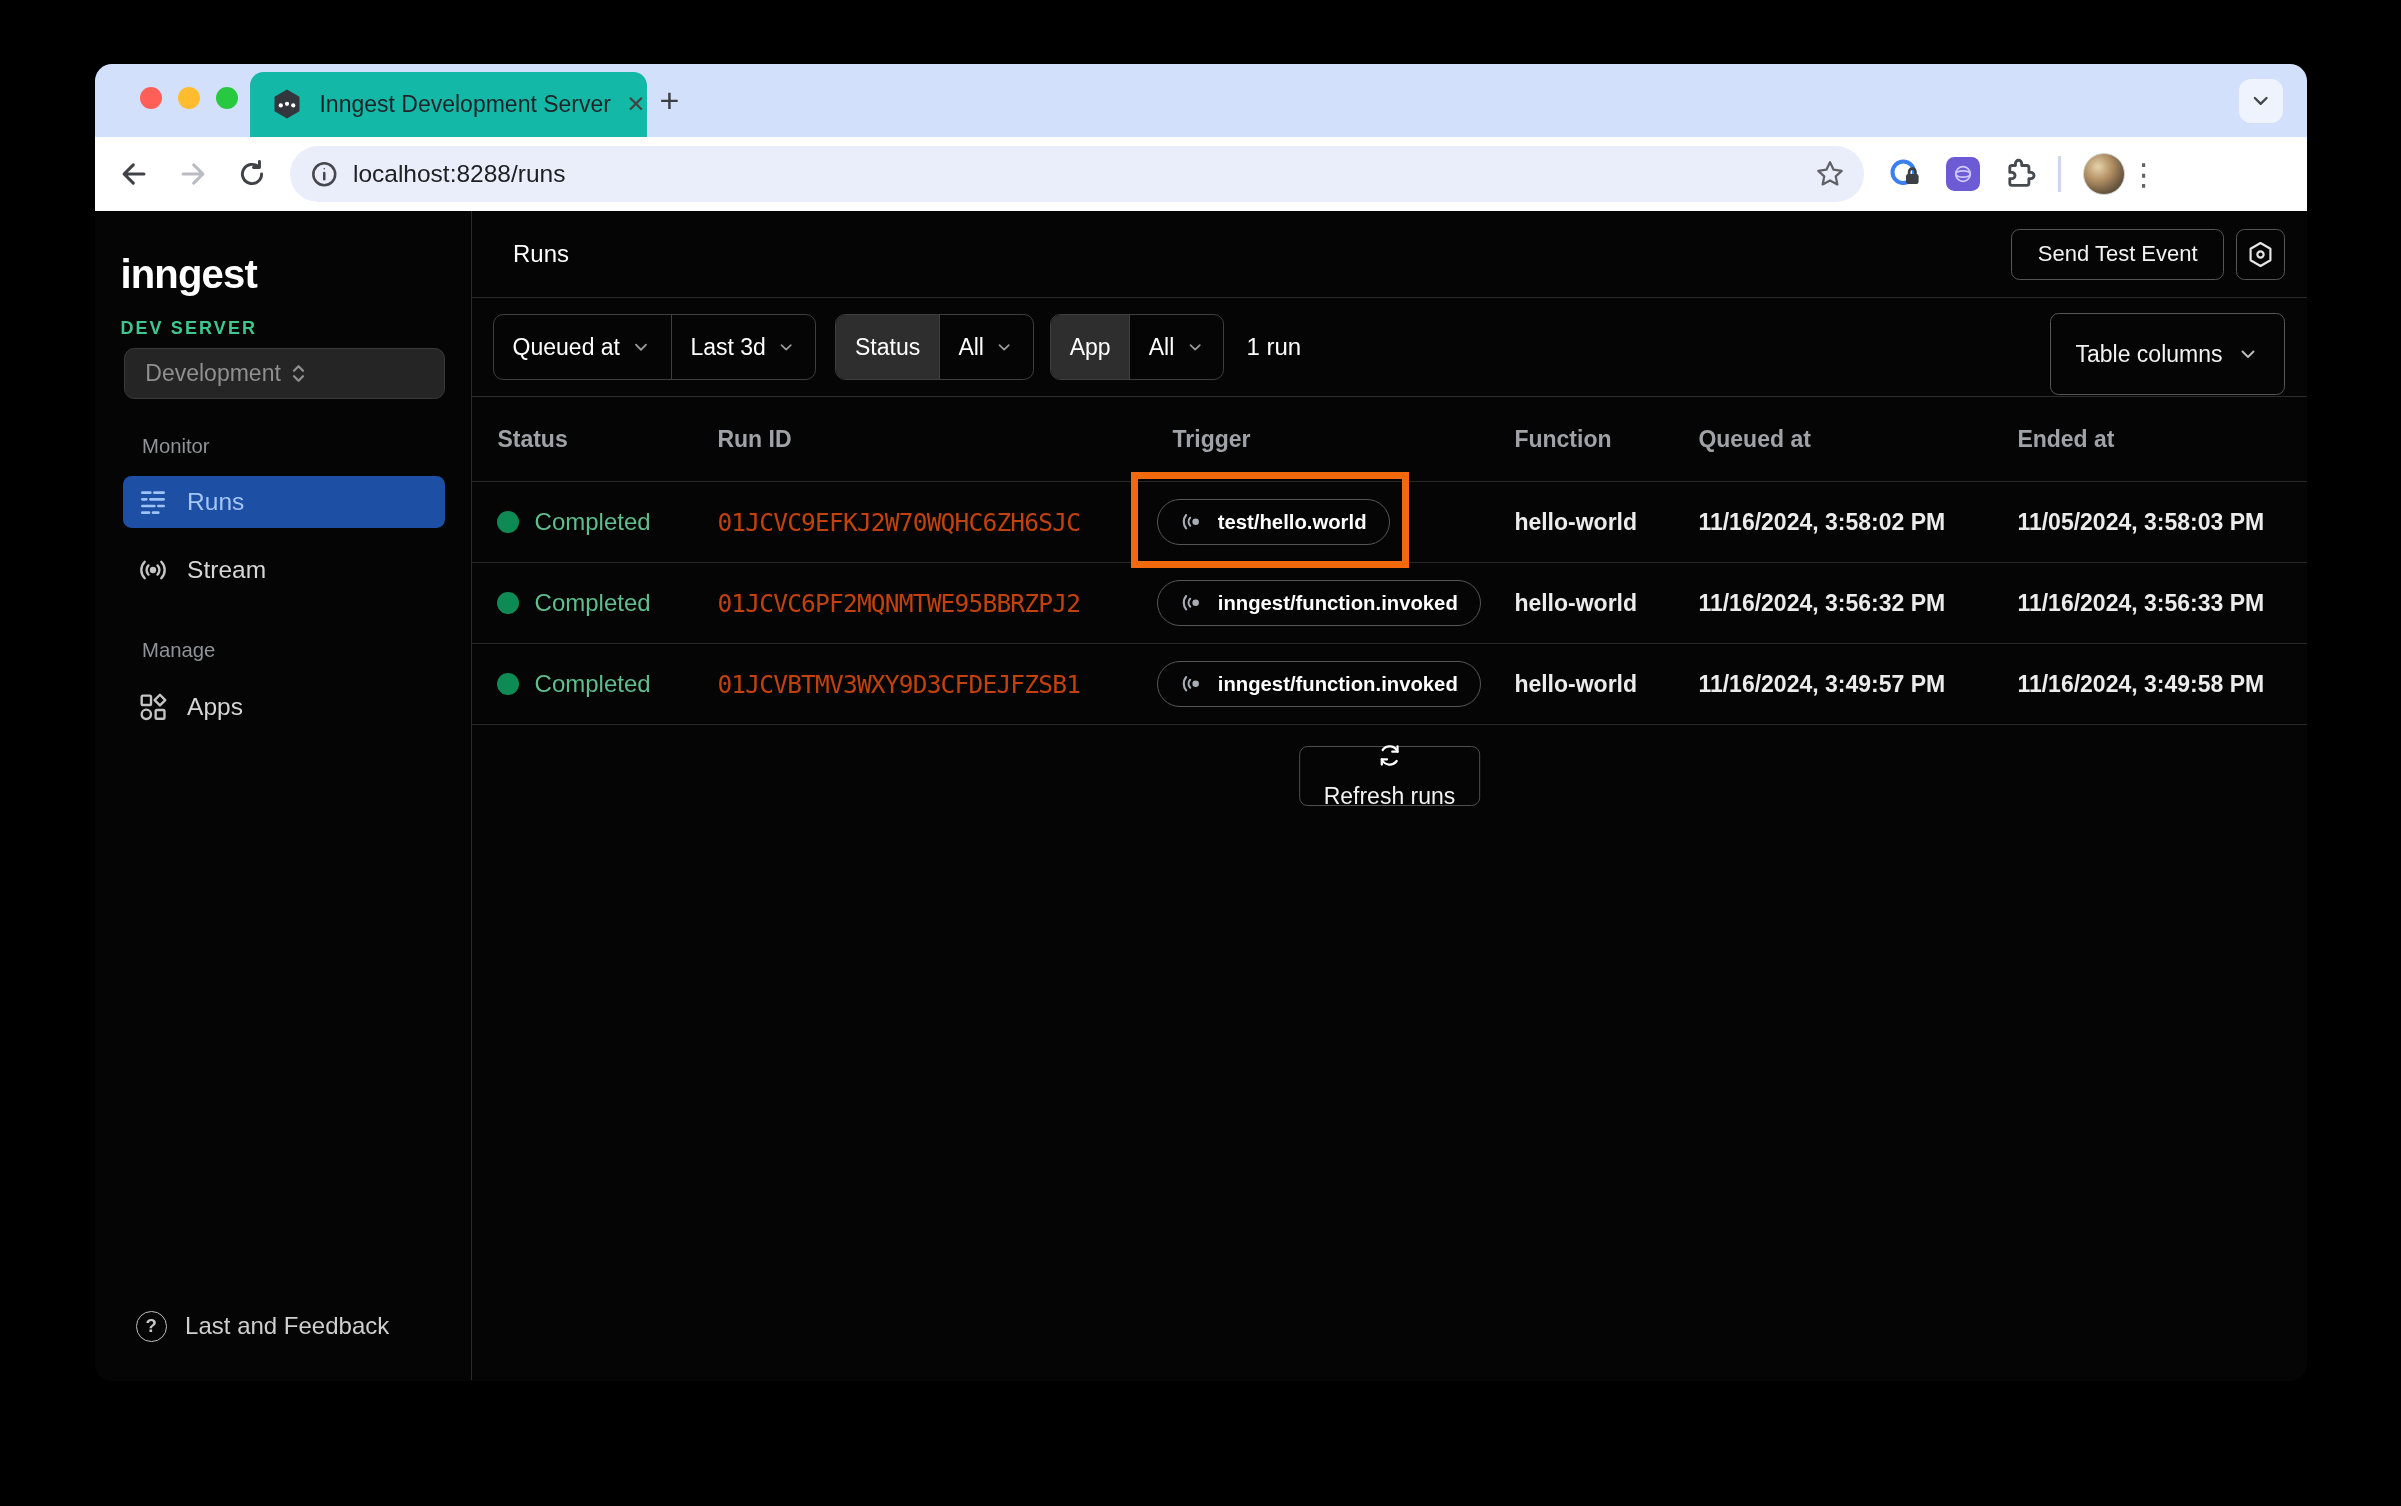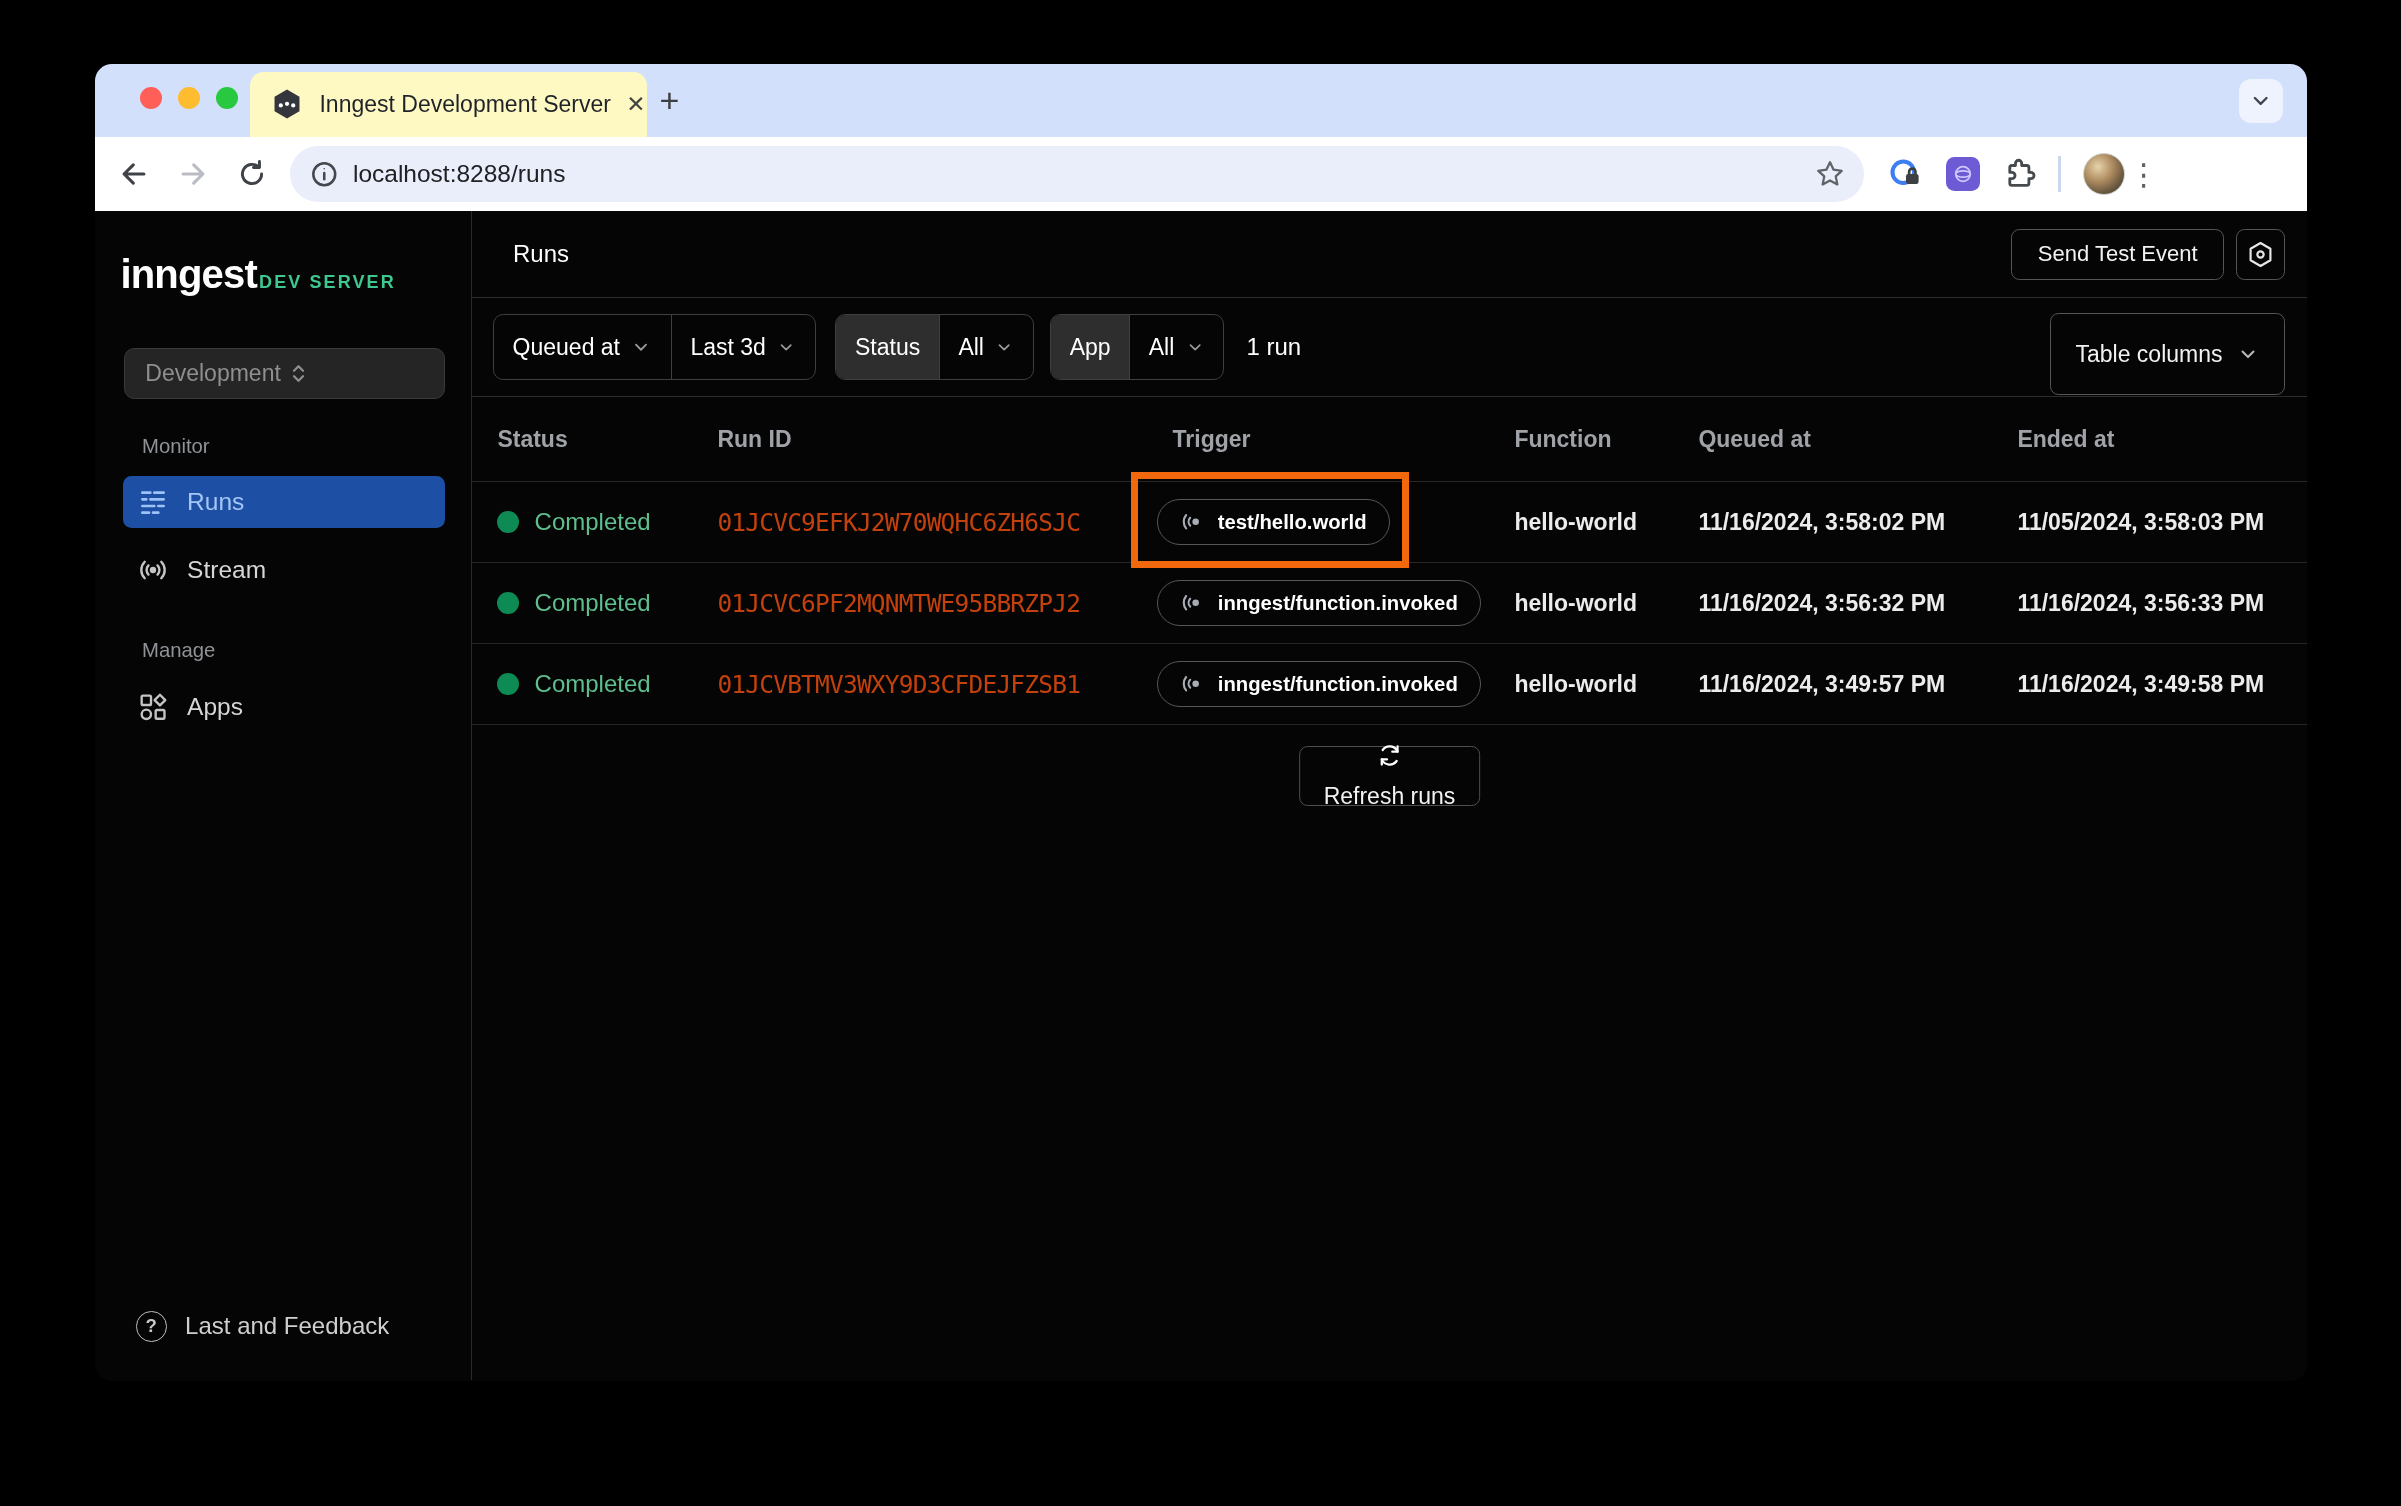--- a/index.html
+++ b/index.html
@@ -10,21 +10,21 @@
   
   .window { position:absolute; left:95px; top:64px; width:2212px; height:1317px;
             border-radius:17px; overflow:hidden; background:#050505;
             box-shadow:0 25.4px 76px rgba(0,0,0,.8); }
 
   
   .tabstrip { position:absolute; left:0; top:0; width:100%; height:73px; background:var(--chrome-strip,#d3e0fb); }
   .traffic { position:absolute; left:45px; top:23px; display:flex; gap:16px; }
   .light { width:22px; height:22px; border-radius:50%; }
   .light.red { background:#ff5f57; } .light.yellow { background:#febc2e; } .light.green { background:#28c840; }
-  .tab { position:absolute; left:155px; top:7.6px; width:397px; height:65px; background:#fef9c3;
+  .tab { position:absolute; left:155px; top:7.6px; width:397px; height:65px; background:#14b8a6;
          border-radius:13.5px 13.5px 0 0; display:flex; align-items:center; padding:0 20.3px; gap:15.2px; }
   .tab-title { font-size:23px; color:#1f2328; white-space:nowrap; flex:1; }
   .tab-close { font-size:23px; color:#444; width:30.5px; text-align:center; }
   .newtab { position:absolute; left:555px; top:17px; width:39px; height:39px; display:flex; align-items:center;
             justify-content:center; font-size:34px; color:#3c4043; border-radius:50%; }
   .strip-chevron { position:absolute; right:24px; top:15.2px; width:44px; height:44px; border-radius:12px;
                    background:#eef3fe; display:flex; align-items:center; justify-content:center; color:#41454d; }
 
   
   .toolbar { position:absolute; left:0; top:73px; width:100%; height:74px; background:#fff;
@@ -40,21 +40,21 @@
             background:radial-gradient(circle at 35% 32%, #e6d3ab 0%, #b08d62 38%, #6d5a42 68%, #343128 100%);
             border:0.8px solid #d0d0d0; }
   .kebab { font-size:30.5px; color:#5f6368; margin:0 25.4px 0 3.4px; width:25.4px; text-align:center; }
   .ext-purple { width:34px; height:34px; border-radius:8.5px; background:#6c5bd4; display:flex; align-items:center; justify-content:center; }
 
   
   .app { position:absolute; left:0; top:147px; width:100%; height:1169px; background:var(--app-bg,#050505); display:flex; }
 
   
   .sidebar { position:relative; width:377px; height:100%; border-right:1.7px solid #2a2a2a; }
-  .logo-row { position:absolute; left:25.4px; top:41px; display:flex; align-items:baseline; gap:2px; }
+  .logo-row { position:absolute; left:25.4px; top:41px; display:flex; align-items:baseline; gap:21px;flex-direction:column; }
   .logo-text { font-size:40px; font-weight:800; letter-spacing:-0.8px; color:#fff; }
   .logo-badge { font-size:18px; font-weight:700; letter-spacing:2.1px; color:var(--brand-green,#3ec78e); }
   .env-select { position:absolute; left:29px; top:137px; width:321px; height:51px; background:#252525;
                 border:0.8px solid #3a3a3a; border-radius:10.2px; display:flex; align-items:center; padding:0 20.3px; }
   .env-select span { color:#8f8f8f; font-size:23px; flex:1; }
   .section-label { position:absolute; left:47px; font-size:20.3px; color:#8f9398; }
   .nav-item { position:absolute; left:28px; width:322px; height:52px; border-radius:8.5px;
               display:flex; align-items:center; padding:0 13.5px; gap:18.6px; color:#d6d6d6; font-size:24.5px; }
   .nav-item .ni-icon { width:32px; height:32px; color:#c4c4c4; display:flex; }
   .nav-item.active { background:var(--active-item-bg,#1d4fa4); color:var(--active-item-fg,#a6c6f5); }

